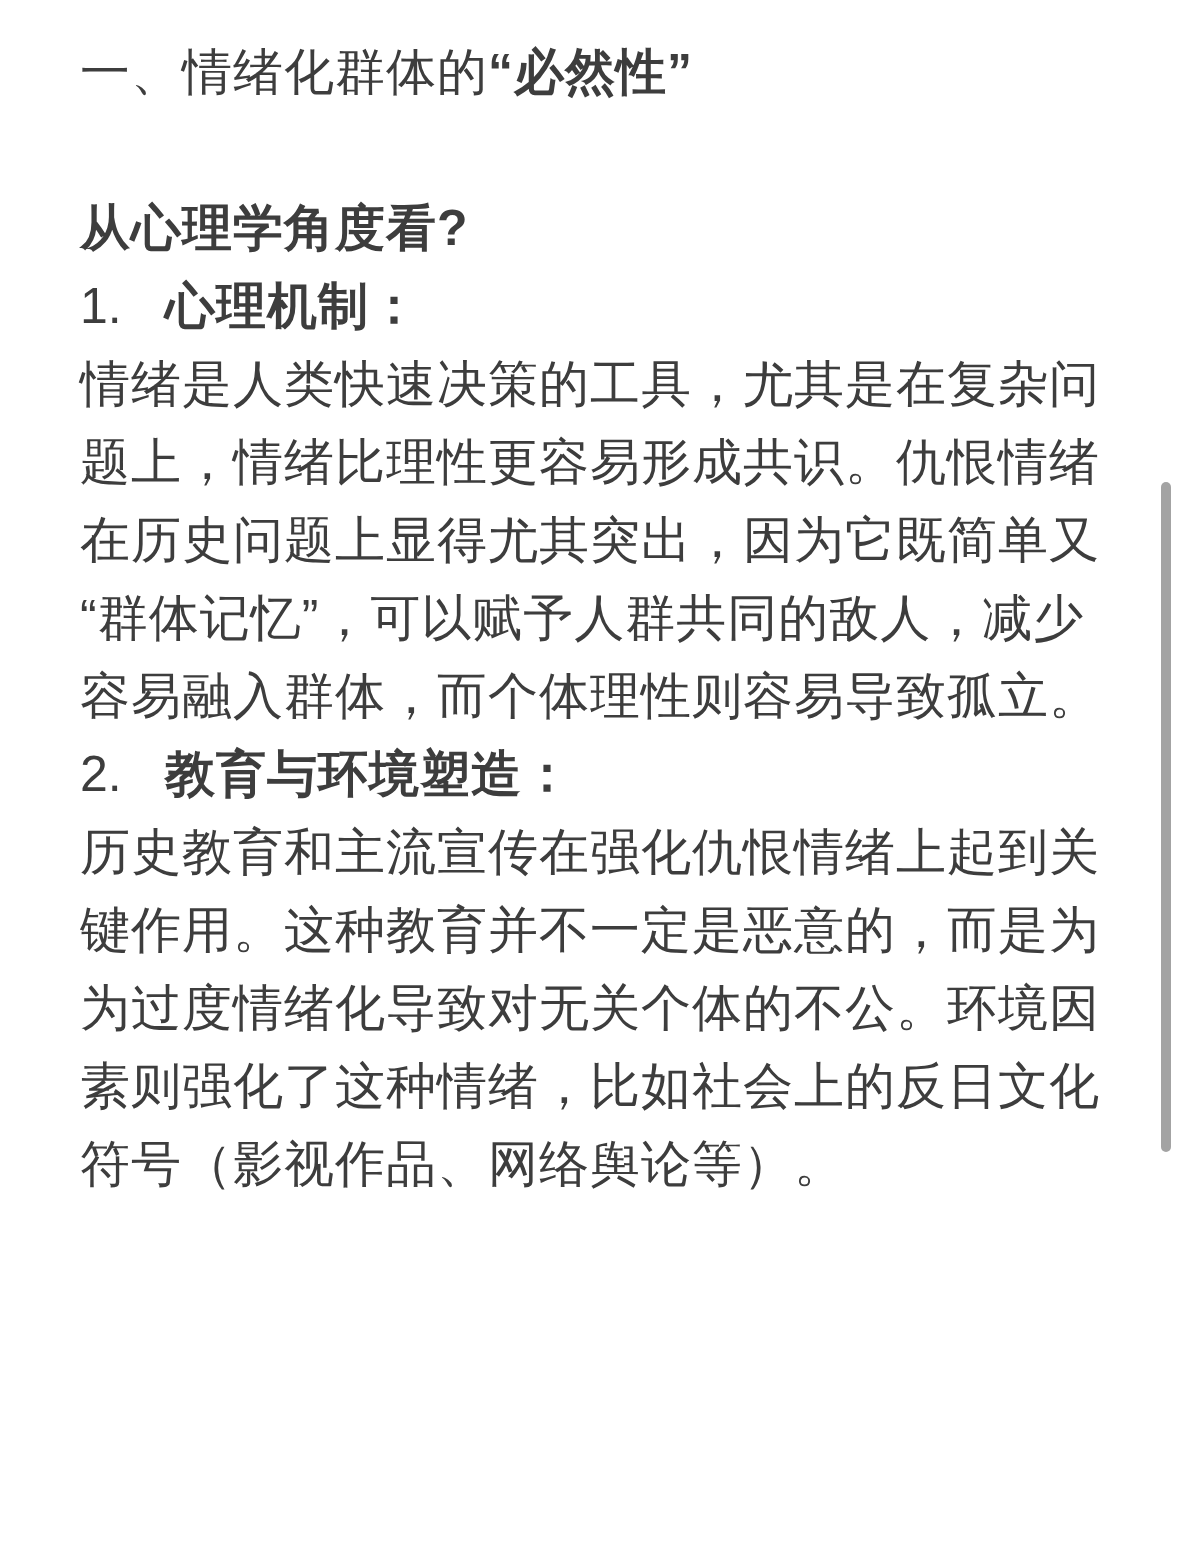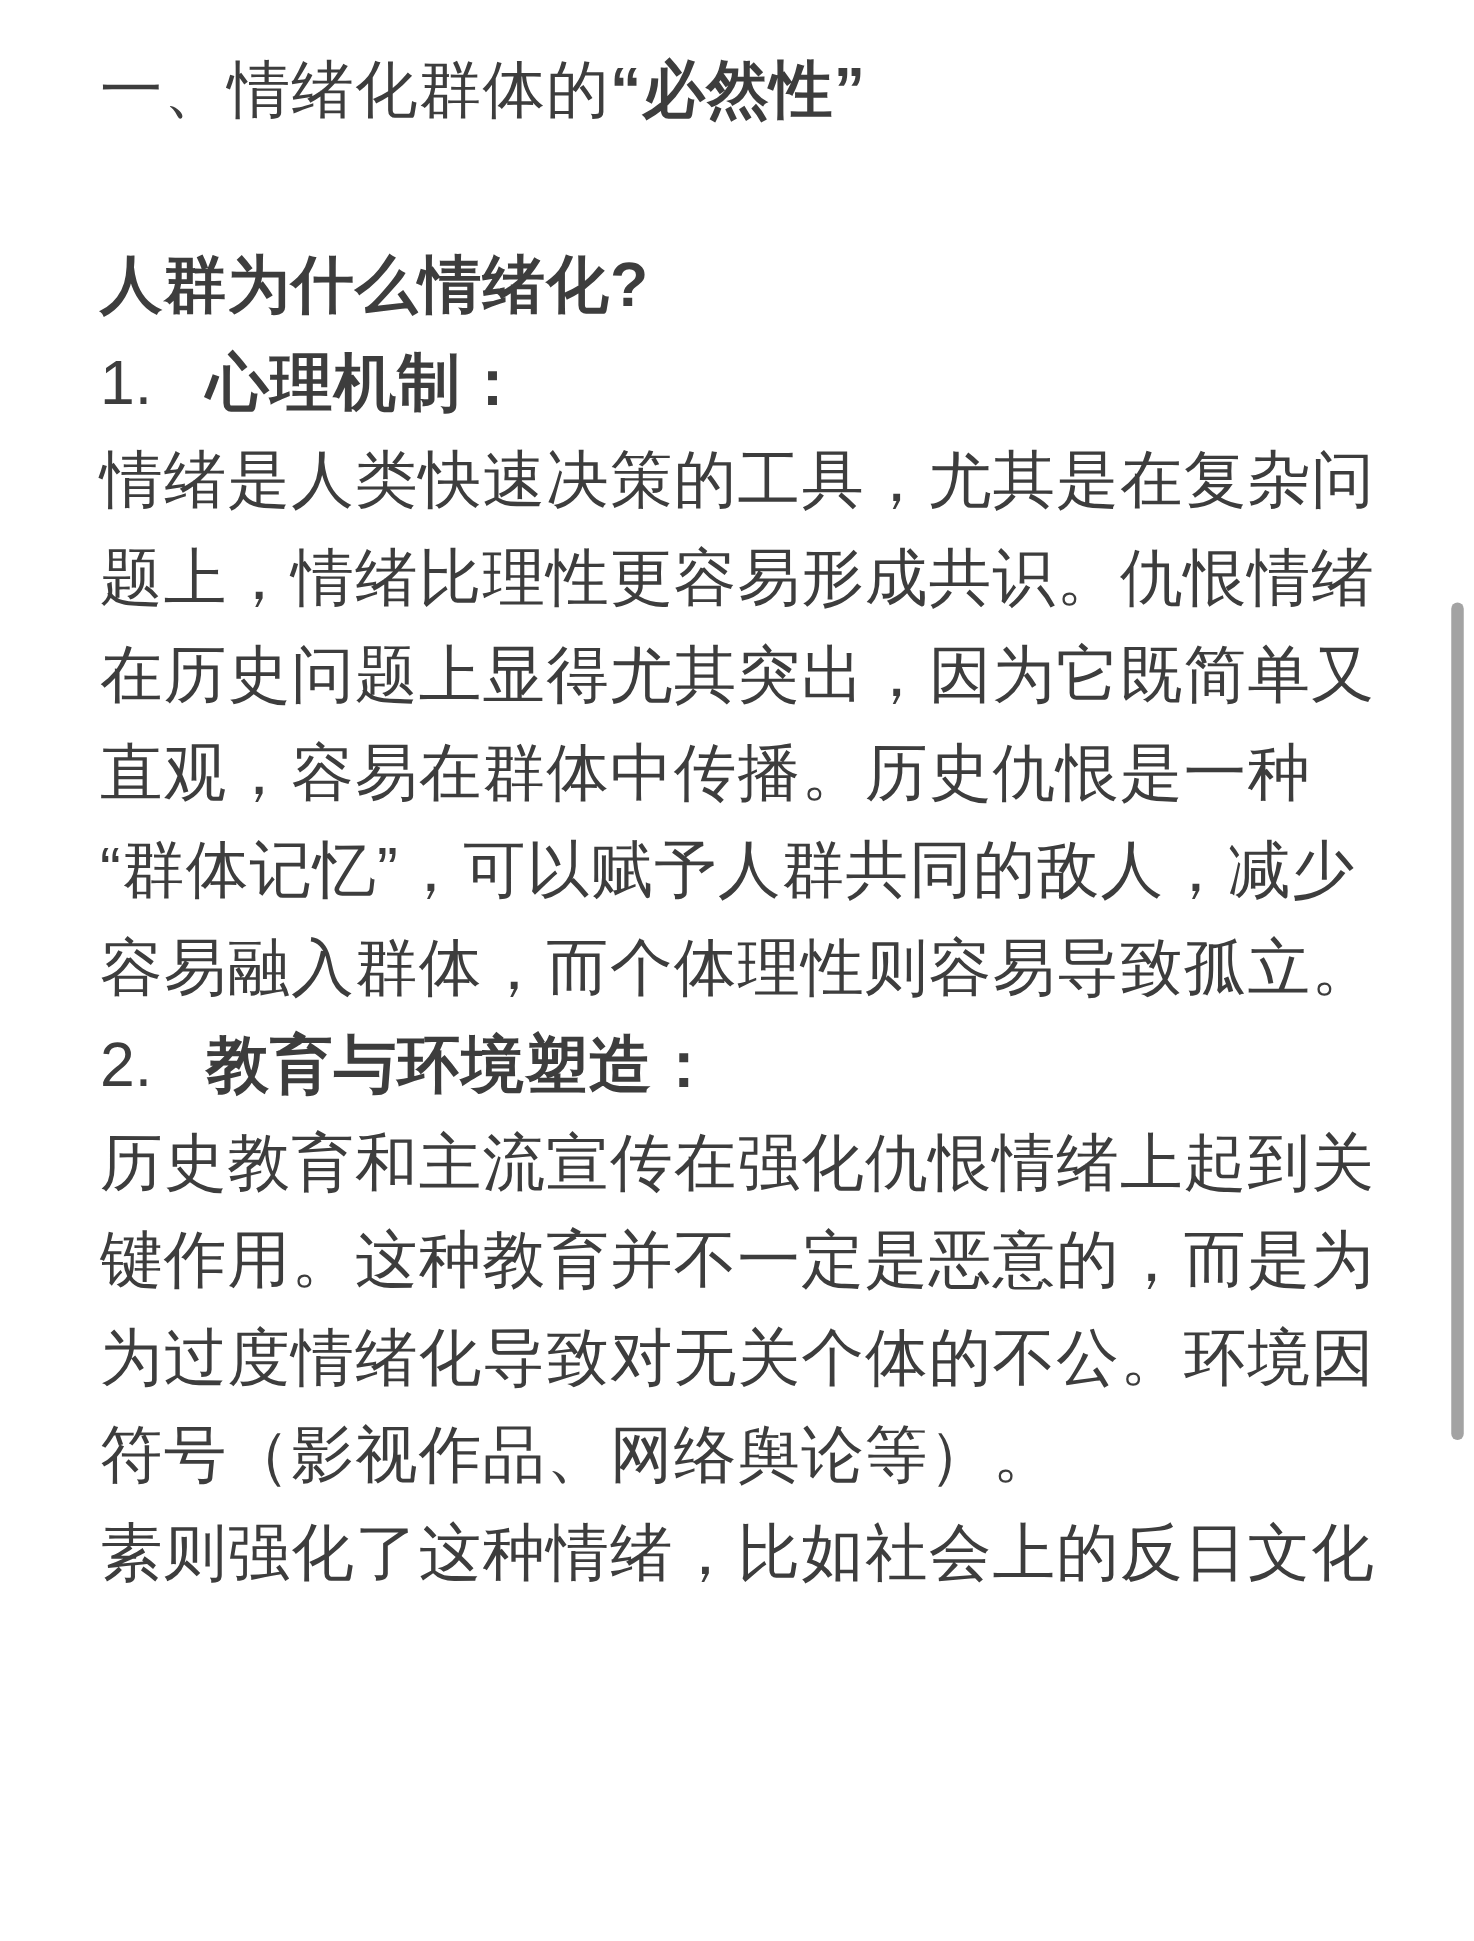--- a/index.html
+++ b/index.html
@@ -53,35 +53,34 @@
 </head>
 <body>
 
 <div class="page" style="background: rgb(255, 255, 255);">
   <div class="content" style="color: rgb(61, 61, 61);">
 
     <div class="line"><span>一、情绪化群体的</span><span class="bold">“必然性”</span></div>
 
     <div class="spacer"></div>
 
-    <div class="line bold">人群为什么情绪化?</div>
+    <div class="line bold">从心理学角度看?</div>
 
     <div class="line"><span class="num">1.</span><span class="bold">心理机制：</span></div>
 
     <div class="line">情绪是人类快速决策的工具，尤其是在复杂问</div>
     <div class="line">题上，情绪比理性更容易形成共识。仇恨情绪</div>
     <div class="line">在历史问题上显得尤其突出，因为它既简单又</div>
-    <div class="line">直观，容易在群体中传播。历史仇恨是一种</div>
     <div class="line">“群体记忆”，可以赋予人群共同的敌人，减少</div>
     <div class="line">容易融入群体，而个体理性则容易导致孤立。</div>
 
     <div class="line"><span class="num">2.</span><span class="bold">教育与环境塑造：</span></div>
 
     <div class="line">历史教育和主流宣传在强化仇恨情绪上起到关</div>
     <div class="line">键作用。这种教育并不一定是恶意的，而是为</div>
     <div class="line">为过度情绪化导致对无关个体的不公。环境因</div>
+    <div class="line">素则强化了这种情绪，比如社会上的反日文化</div>
     <div class="line">符号（影视作品、网络舆论等）。</div>
-    <div class="line">素则强化了这种情绪，比如社会上的反日文化</div>
 
   </div>
 
   <div class="scrollbar-thumb" style="background: rgb(163, 163, 163);"></div>
 </div>
 
 </body></html>

